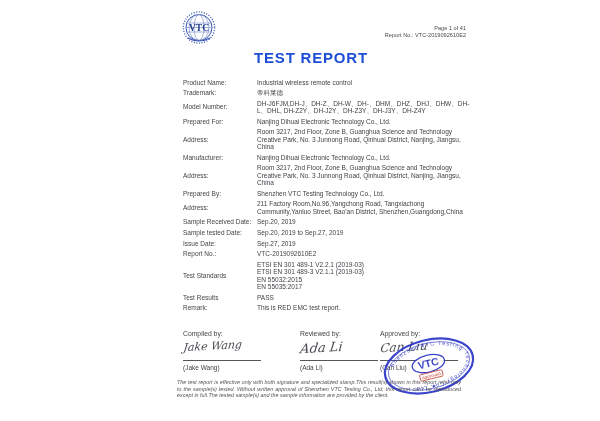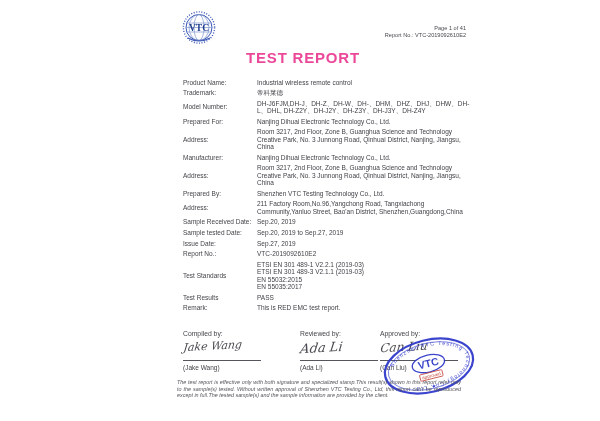--- a/index.html
+++ b/index.html
@@ -3,22 +3,22 @@
 <meta charset="utf-8">
 <style>
   html,body{margin:0;padding:0;background:#ffffff;}
   #canvas{
     position:relative;width:600px;height:421px;background:#ffffff;overflow:hidden;
     font-family:"Liberation Sans", sans-serif;color:#3f3f46;margin-top:9px;
   }
   
   .logo{position:absolute;left:181px;top:2px;width:36px;height:35px;}
   .pageinfo{position:absolute;right:134px;top:16px;text-align:right;font-size:5.6px;line-height:7px;color:#4a4a50;}
-  .title{position:absolute;left:130px;top:40px;width:346px;text-align:center;
-         font-size:15px;font-weight:bold;letter-spacing:0.8px;color:#ec4899;}
+  .title{position:absolute;left:138px;top:40px;width:346px;text-align:center;
+         font-size:15px;font-weight:bold;letter-spacing:0.8px;color:#1d4ed8;}
   
   .info-table{position:absolute;left:183px;top:68px;width:288px;}
   .row{display:flex;align-items:center;padding:1.6px 0;}
   .row .lbl{width:74px;flex:0 0 74px;font-size:6.5px;line-height:7.4px;color:#44444a;}
   .row .val{flex:1;font-size:6.5px;line-height:7.4px;white-space:pre-line;color:#3f3f46;}
   
   .sig-block{position:absolute;left:183px;top:321px;width:288px;height:44px;}
   .sig-col{position:absolute;top:0;width:82px;}
   .sig-col .sig-label{font-size:6.8px;color:#44444a;}
   .sig-col .sig-script{height:20px;margin-top:2px;font-family:"DejaVu Serif", serif;

